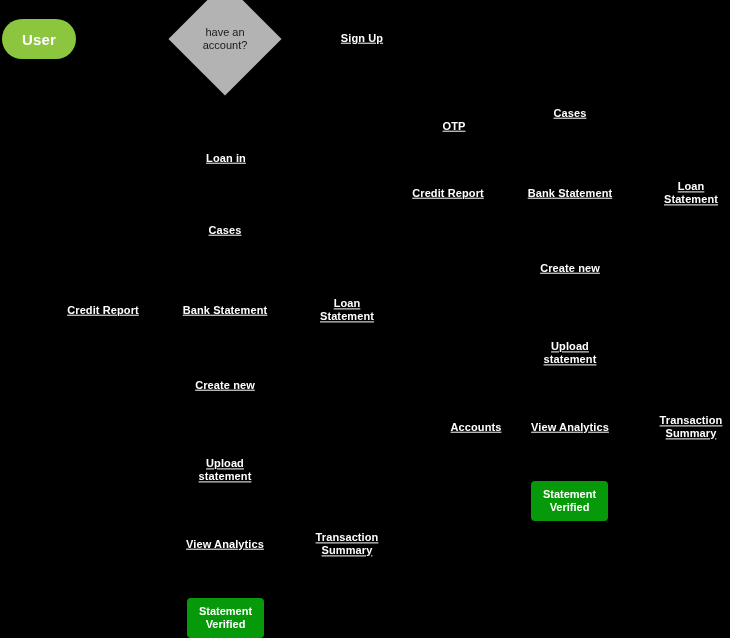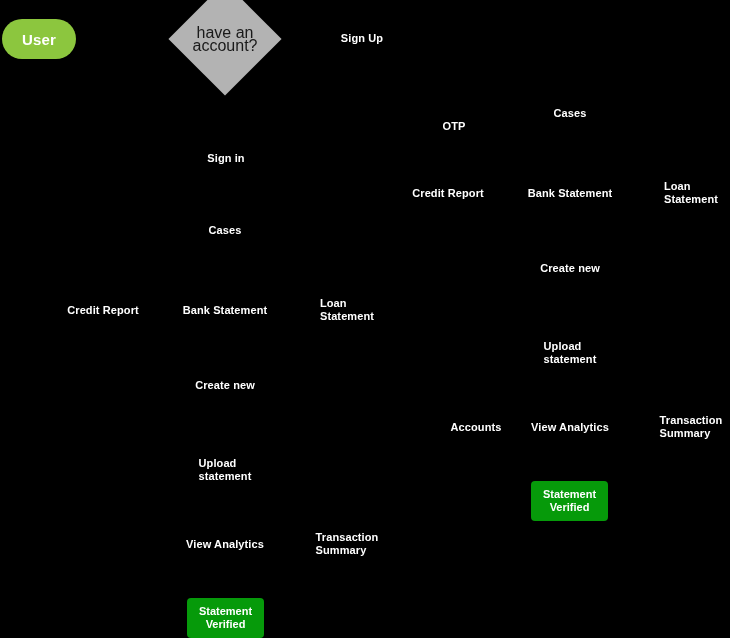--- a/index.html
+++ b/index.html
@@ -18,25 +18,26 @@
     background: #000000;
     overflow: hidden;
   }
   
   .node-label {
     position: absolute;
     color: #ffffff;
     font-size: 11px;
     font-weight: bold;
     line-height: 12.6px;
-    text-align: left;
+    text-align: center;
     letter-spacing: 0.1px;
     white-space: pre-line;
     transform: translate(-50%, -50%);
     user-select: none;
+    text-decoration: underline;
   }
   
   .pill-node {
     position: absolute;
     display: flex;
     align-items: center;
     justify-content: center;
     border-radius: 20px;
     color: #ffffff;
     font-size: 15px;
@@ -58,21 +59,21 @@
   .diamond-text {
     position: absolute;
     left: 0;
     top: 0;
     width: 100%;
     height: 100%;
     display: flex;
     align-items: center;
     justify-content: center;
     color: #1a1a1a;
-    font-size: 16px;
+    font-size: 11px;
     line-height: 13px;
     text-align: center;
     white-space: pre-line;
   }
   
   .box-node {
     position: absolute;
     display: flex;
     align-items: center;
     justify-content: center;
@@ -96,21 +97,21 @@
 
   <div class="diamond-wrap" style="left: 185px; top: -1px; width: 80px; height: 80px;">
     <div class="diamond-shape" style="background: rgb(179, 179, 179);"></div>
     <div class="diamond-text" style="color: rgb(26, 26, 26);">have an
 account?</div>
   </div>
 
   <div class="node-label" style="left: 362px; top: 38px;">Sign Up</div>
   <div class="node-label" style="left: 454px; top: 126px;">OTP</div>
   <div class="node-label" style="left: 570px; top: 113px;">Cases</div>
-  <div class="node-label" style="left: 226px; top: 158px;">Sign in</div>
+  <div class="node-label" style="left: 226px; top: 158px;">Loan in</div>
   <div class="node-label" style="left: 448px; top: 193px;">Credit Report</div>
   <div class="node-label" style="left: 570px; top: 193px;">Bank Statement</div>
   <div class="node-label" style="left: 691px; top: 193px;">Loan
 Statement</div>
   <div class="node-label" style="left: 225px; top: 230px;">Cases</div>
   <div class="node-label" style="left: 570px; top: 268px;">Create new</div>
   <div class="node-label" style="left: 103px; top: 310px;">Credit Report</div>
   <div class="node-label" style="left: 225px; top: 310px;">Bank Statement</div>
   <div class="node-label" style="left: 347px; top: 310px;">Loan
 Statement</div>

